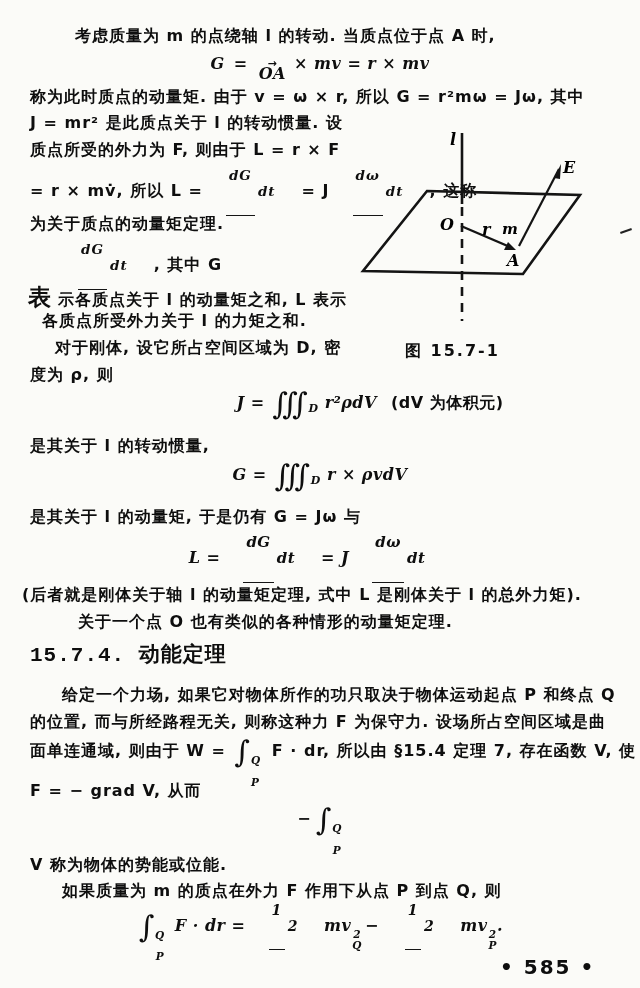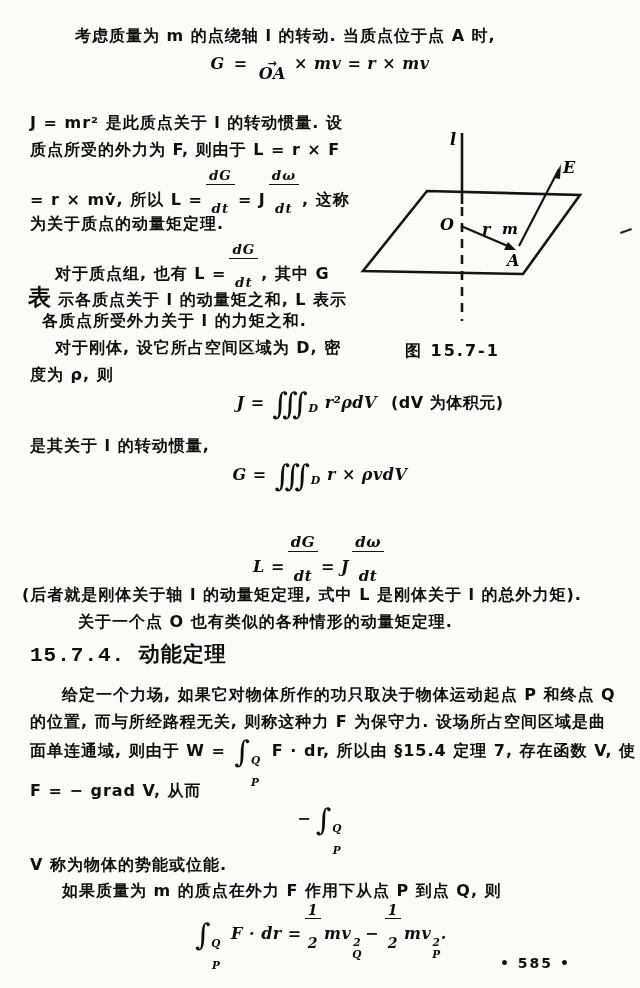--- a/index.html
+++ b/index.html
@@ -19,22 +19,22 @@
     letter-spacing:1px;
     line-height:1.25;
   }
   .center{left:0;width:640px;text-align:center;letter-spacing:0.5px;}
   .mi{font-family:"DejaVu Serif",serif;font-style:italic;font-weight:700;}
   .mo{font-family:"DejaVu Serif",serif;font-weight:700;margin:0 3px;}
   .heading{font-size:21px;font-weight:700;letter-spacing:1px;font-family:Liberation Mono, monospace;}
   .bigchar{font-size:23px;font-weight:700;margin-right:6px;}
   
   .frac{
-    display:inline-flex;flex-direction:column;text-align:center;
-    vertical-align:middle;margin:0 3px;font-size:13.5px;line-height:1.15;
+    display:inline-flex;flex-direction:row;text-align:center;
+    vertical-align:middle;margin:0 23px;font-size:13.5px;line-height:1.15;
     font-family:"DejaVu Serif",serif;font-style:italic;font-weight:700;
   }
   .fnum{border-bottom:1.6px solid #151515;padding:0 3px;}
   .fden{padding:16px 3px;}
   
   .bigint{
     font-size:30px;font-style:normal;font-weight:400;
     vertical-align:-6px;line-height:0.9;
     font-family:"DejaVu Serif",serif;margin-left:2px;
   }
@@ -53,58 +53,59 @@
   }
   
   .vec{display:inline-flex;flex-direction:column;align-items:center;line-height:0.75;vertical-align:2px;margin:0 2px;}
   .varrow{font-size:11px;line-height:0.6;}
   .figure{position:absolute;left:355px;top:131px;width:285px;height:235px;}
   .figcap{
     position:absolute;left:50px;top:210px;
     font-size:16px;font-weight:700;letter-spacing:2px;
   }
   .figlabel{font-family:"DejaVu Serif",serif;font-style:italic;font-weight:700;}
-  .footer{font-size:14px;font-weight:700;letter-spacing:2px;}
+  .footer{font-size:20px;font-weight:700;letter-spacing:2px;}
   .speck{position:absolute;left:620px;top:230px;width:12px;height:2px;background:#222;transform:rotate(-20deg);}
   svg{display:block;}
 </style>
 </head>
 <body>
 
 <div class="page">
 
   <div class="ln" style="left:75px;top:26px">考虑质量为 m 的点绕轴 l 的转动. 当质点位于点 A 时,</div>
 
   <div class="ln center" style="top:54px">
     <span class="mi">G</span>
     <span class="mo">=</span>
     <span class="vec">
         <span class="varrow">→</span>
         <span class="mi">OA</span>
       </span>
     <span class="mi">× mv = r × mv</span>
   </div>
 
+  <div class="ln" style="left:30px;top:87px">称为此时质点的动量矩. 由于 v = ω × r, 所以 G = r²mω = Jω, 其中</div>
   <div class="ln" style="left:30px;top:113px">J = mr² 是此质点关于 l 的转动惯量. 设</div>
   <div class="ln" style="left:30px;top:140px">质点所受的外力为 F, 则由于 L = r × F</div>
 
   <div class="ln" style="left:30px;top:168px">
     <span>= r × mv̇, 所以 L =</span><span class="frac">
         <span class="fnum">dG</span>
         <span class="fden">dt</span>
       </span><span>= J</span><span class="frac">
         <span class="fnum">dω</span>
         <span class="fden">dt</span>
       </span><span>, 这称</span>
   </div>
 
   <div class="ln" style="left:30px;top:214px">为关于质点的动量矩定理.</div>
 
   <div class="ln" style="left:55px;top:242px">
-    <span>对于质点组, 也有 L =</span><span class="frac">
+    <span class="frac">
         <span class="fnum">dG</span>
         <span class="fden">dt</span>
       </span><span>, 其中 G</span>
   </div>
 
   <div class="ln" style="left:28px;top:283px">
     <span class="bigchar">表</span><span>示各质点关于 l 的动量矩之和, L 表示</span>
   </div>
   <div class="ln" style="left:42px;top:311px">各质点所受外力关于 l 的力矩之和.</div>
   <div class="ln" style="left:55px;top:338px">对于刚体, 设它所占空间区域为 D, 密</div>
@@ -118,20 +119,21 @@
   </div>
 
   <div class="ln" style="left:30px;top:436px">是其关于 l 的转动惯量,</div>
 
   <div class="ln center" style="top:462px">
     <span class="mi">G =</span>
     <span class="bigint">∭</span><sub class="mi" style="font-size:11px">D</sub>
     <span class="mi">r × ρvdV</span>
   </div>
 
+  <div class="ln" style="left:30px;top:507px">是其关于 l 的动量矩, 于是仍有 G = Jω 与</div>
 
   <div class="ln center" style="top:534px">
     <span class="mi">L =</span><span class="frac" style="font-size:15px">
         <span class="fnum">dG</span>
         <span class="fden">dt</span>
       </span><span class="mi">= J</span><span class="frac" style="font-size:15px">
         <span class="fnum">dω</span>
         <span class="fden">dt</span>
       </span>
   </div>

